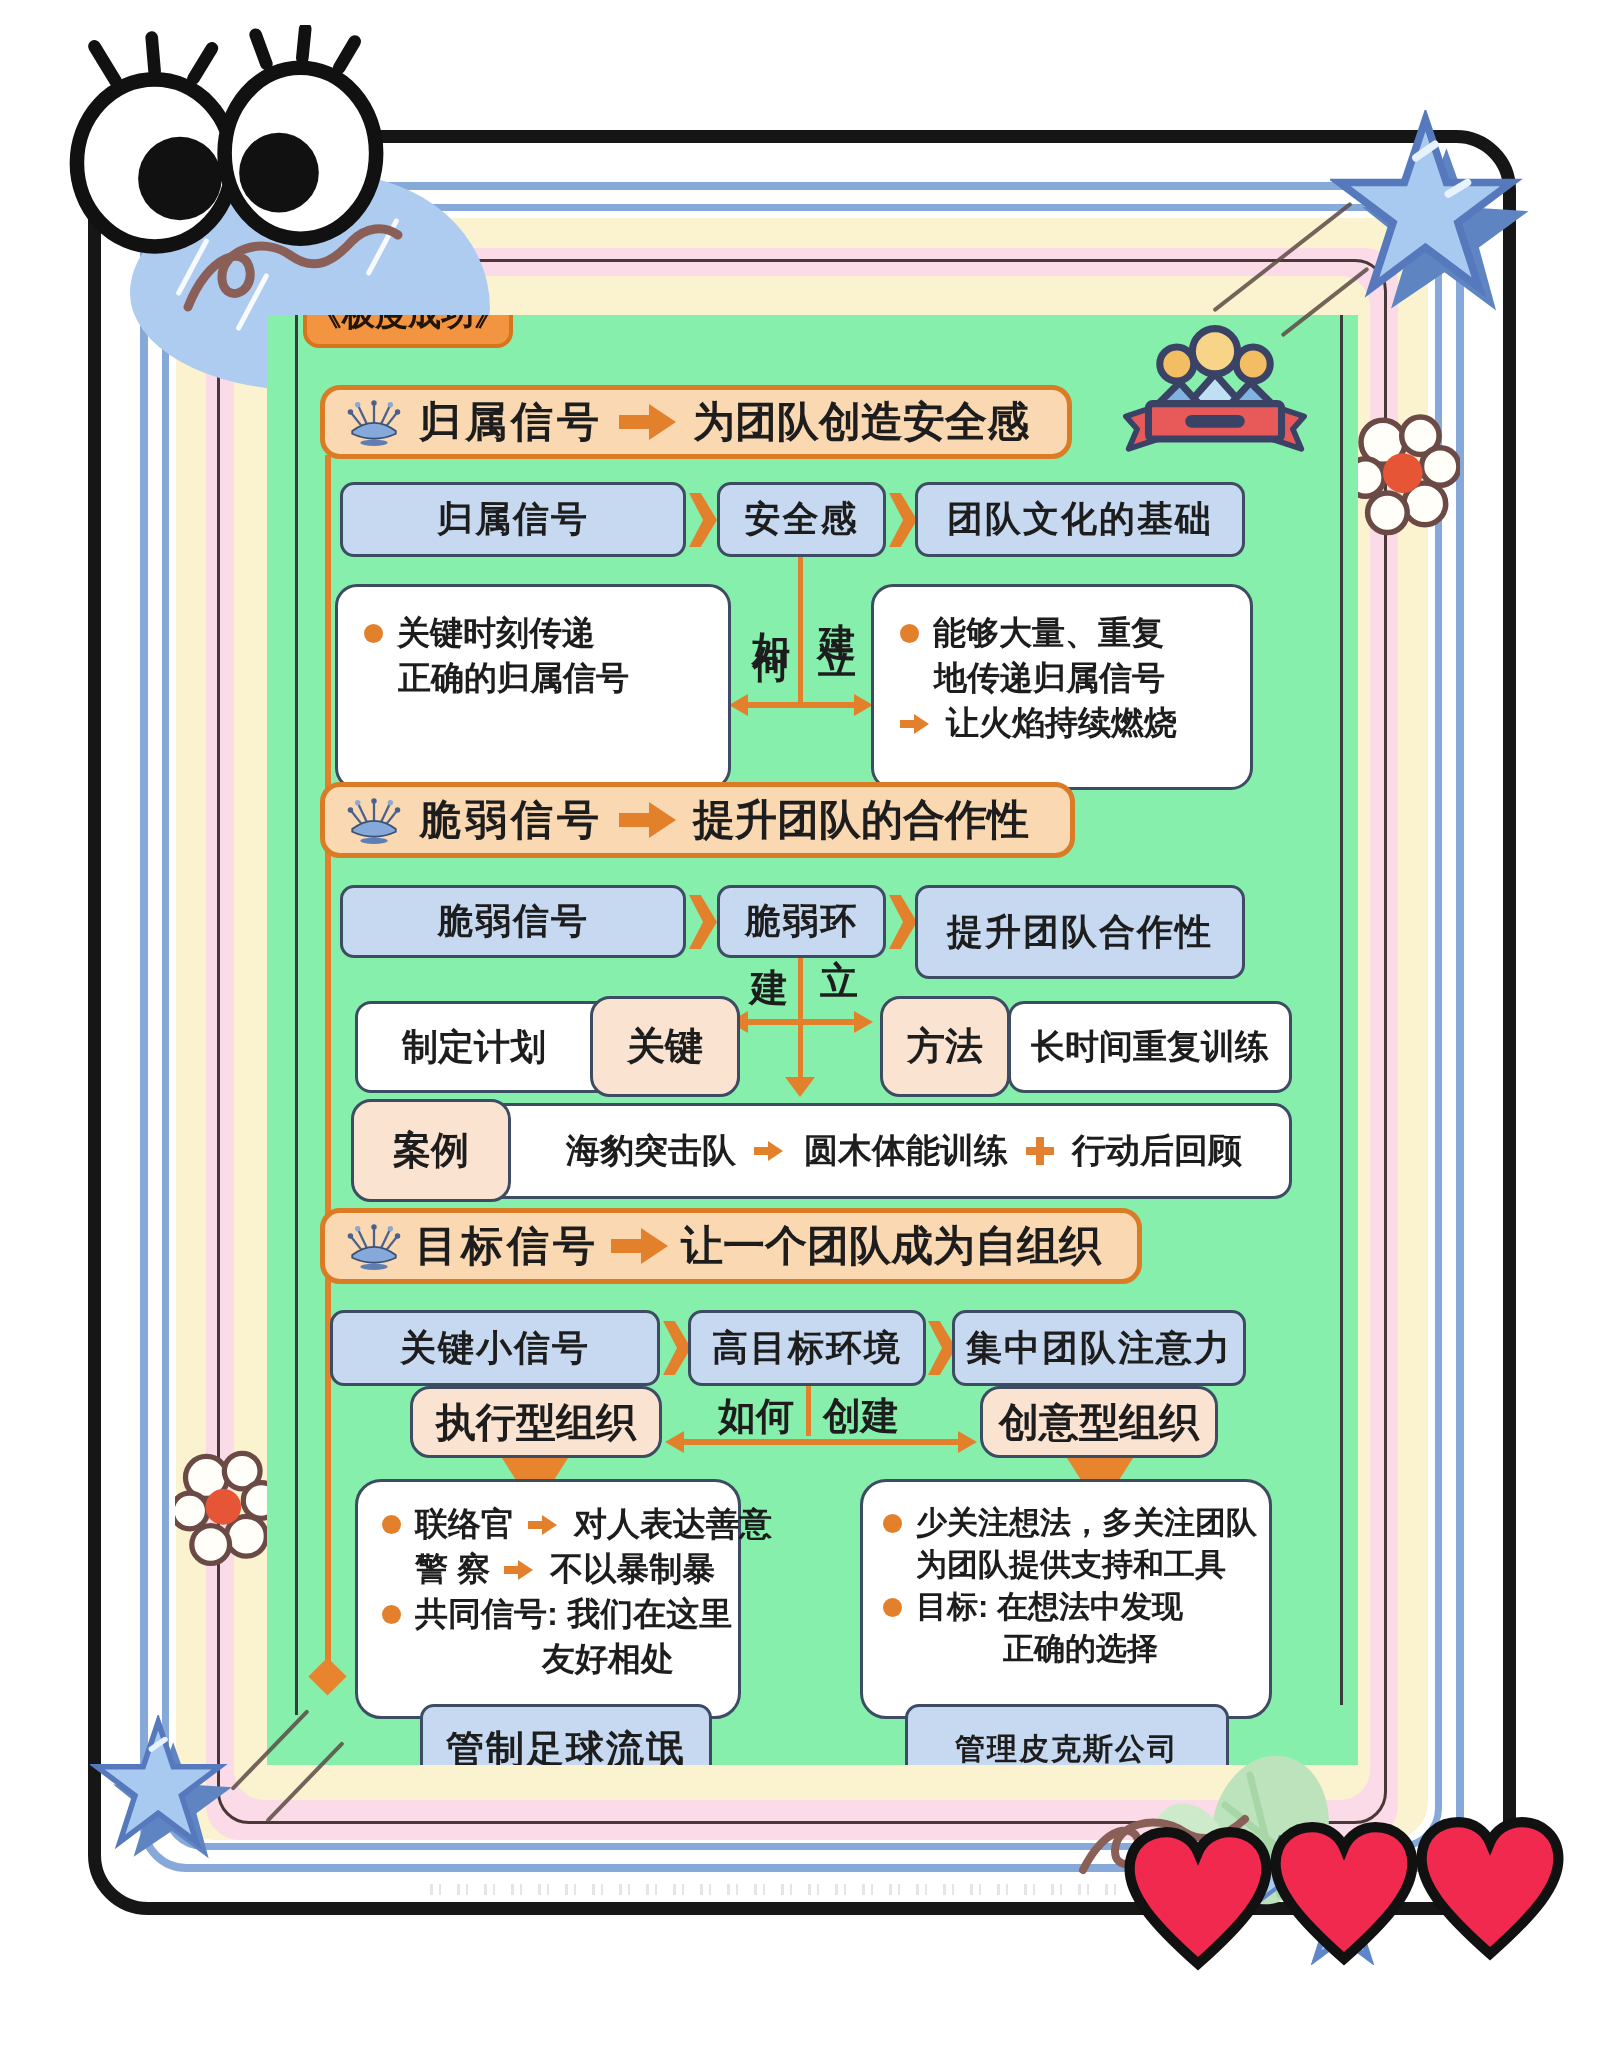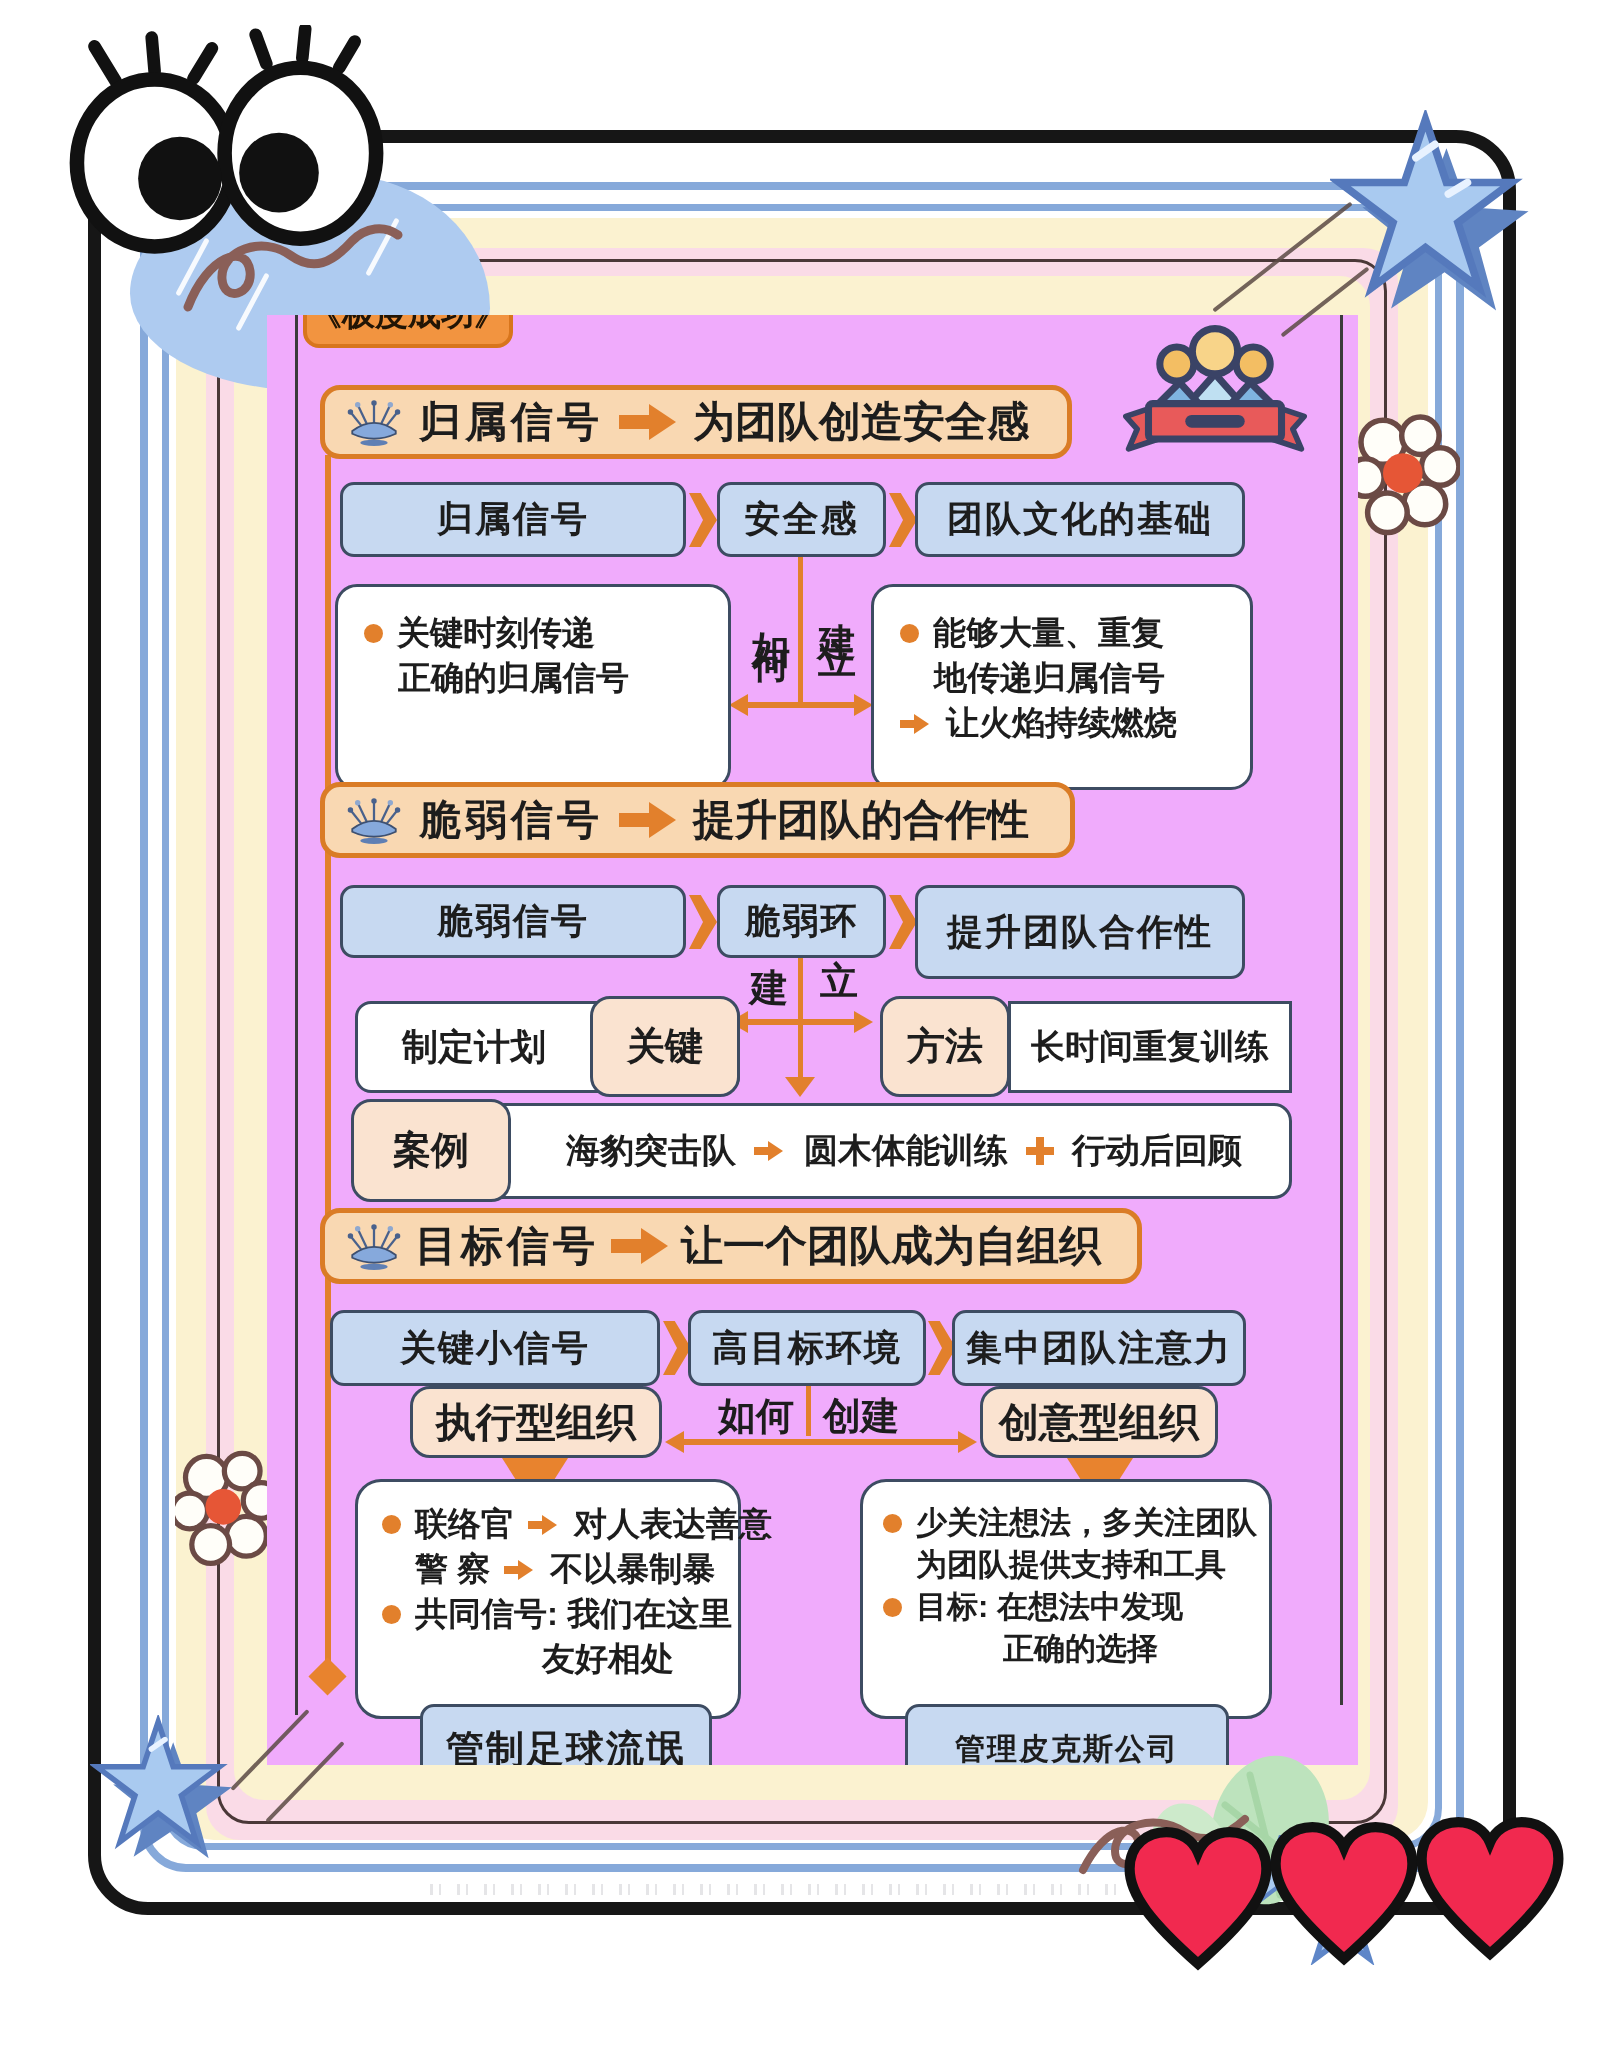--- a/index.html
+++ b/index.html
@@ -17,21 +17,21 @@
   
   .frame-black{left:88px;top:130px;width:1428px;height:1785px;border:13px solid #161616;border-radius:60px;z-index:1}
   .ring-b1{left:140px;top:182px;width:1324px;height:1690px;border:8px solid var(--ring-blue);border-radius:46px;z-index:1}
   .ring-b2{left:162px;top:204px;width:1280px;height:1646px;border:7px solid var(--ring-blue);border-radius:42px;z-index:1}
   .band-cream-outer{left:176px;top:218px;width:1252px;height:1622px;background:var(--cream);border-radius:38px;z-index:1}
   .band-pink{left:206px;top:248px;width:1192px;height:1592px;background:var(--pink);border-radius:34px;z-index:1}
   .line-brown{left:217px;top:259px;width:1170px;height:1565px;border:3px solid var(--brown);border-radius:32px;z-index:1}
   .band-cream-inner{left:234px;top:276px;width:1136px;height:1524px;background:var(--cream);border-radius:30px;z-index:1}
 
   
-  .content{left:267px;top:315px;width:1091px;height:1450px;background:#f0abfc;overflow:hidden;z-index:3}
+  .content{left:267px;top:315px;width:1091px;height:1450px;background:#86efac;overflow:hidden;z-index:3}
   .edge-line{top:0;width:3px;height:1400px;background:#3b3b3b}
 
   .title-box{left:36px;top:-35px;width:210px;height:68px;background:#F29440;border:4px solid var(--orange-deep);
     border-radius:16px;display:flex;align-items:center;justify-content:center;font-size:33px;font-weight:bold;color:#221505}
 
   .spine{left:58px;top:140px;width:6px;height:1217px;background:var(--orange)}
   .spine-diamond{left:47px;top:1348px;width:27px;height:27px;background:#E8832E;transform:rotate(45deg)}
 
   .sec-hdr{background:var(--hdr-fill);border:5px solid #DA7C26;border-radius:20px;display:flex;align-items:center;
     gap:16px;padding:0 20px;font-weight:bold;font-size:42px}
@@ -260,21 +260,21 @@
 
     <div class="abs box-white" style="left:88px;top:686px;width:385px;height:92px;border-radius:16px;display:flex;align-items:center">
       <span style="padding-left:44px;font-size:36px;font-weight:bold">制定计划</span>
       </div>
     <div class="abs box-peach" style="left:323px;top:681px;width:150px;height:101px">
       <span>关键</span>
       </div>
     <div class="abs box-peach" style="left:613px;top:681px;width:130px;height:101px">
       <span>方法</span>
       </div>
-    <div class="abs box-white" style="left:741px;top:686px;width:284px;height:92px;border-radius:0;display:flex;align-items:center;justify-content:center">
+    <div class="abs box-white" style="left:741px;top:686px;width:284px;height:92px;border-radius:16px;display:flex;align-items:center;justify-content:center">
       <span style="font-size:34px;font-weight:bold">长时间重复训练</span>
       </div>
 
     <div class="abs box-white" style="left:88px;top:788px;width:937px;height:96px;border-radius:18px">
       <div class="case-row">
         <span>海豹突击队</span>
         <span class="marr"></span>
         <span>圆木体能训练</span>
         <span class="plus"></span>
         <span>行动后回顾</span>

